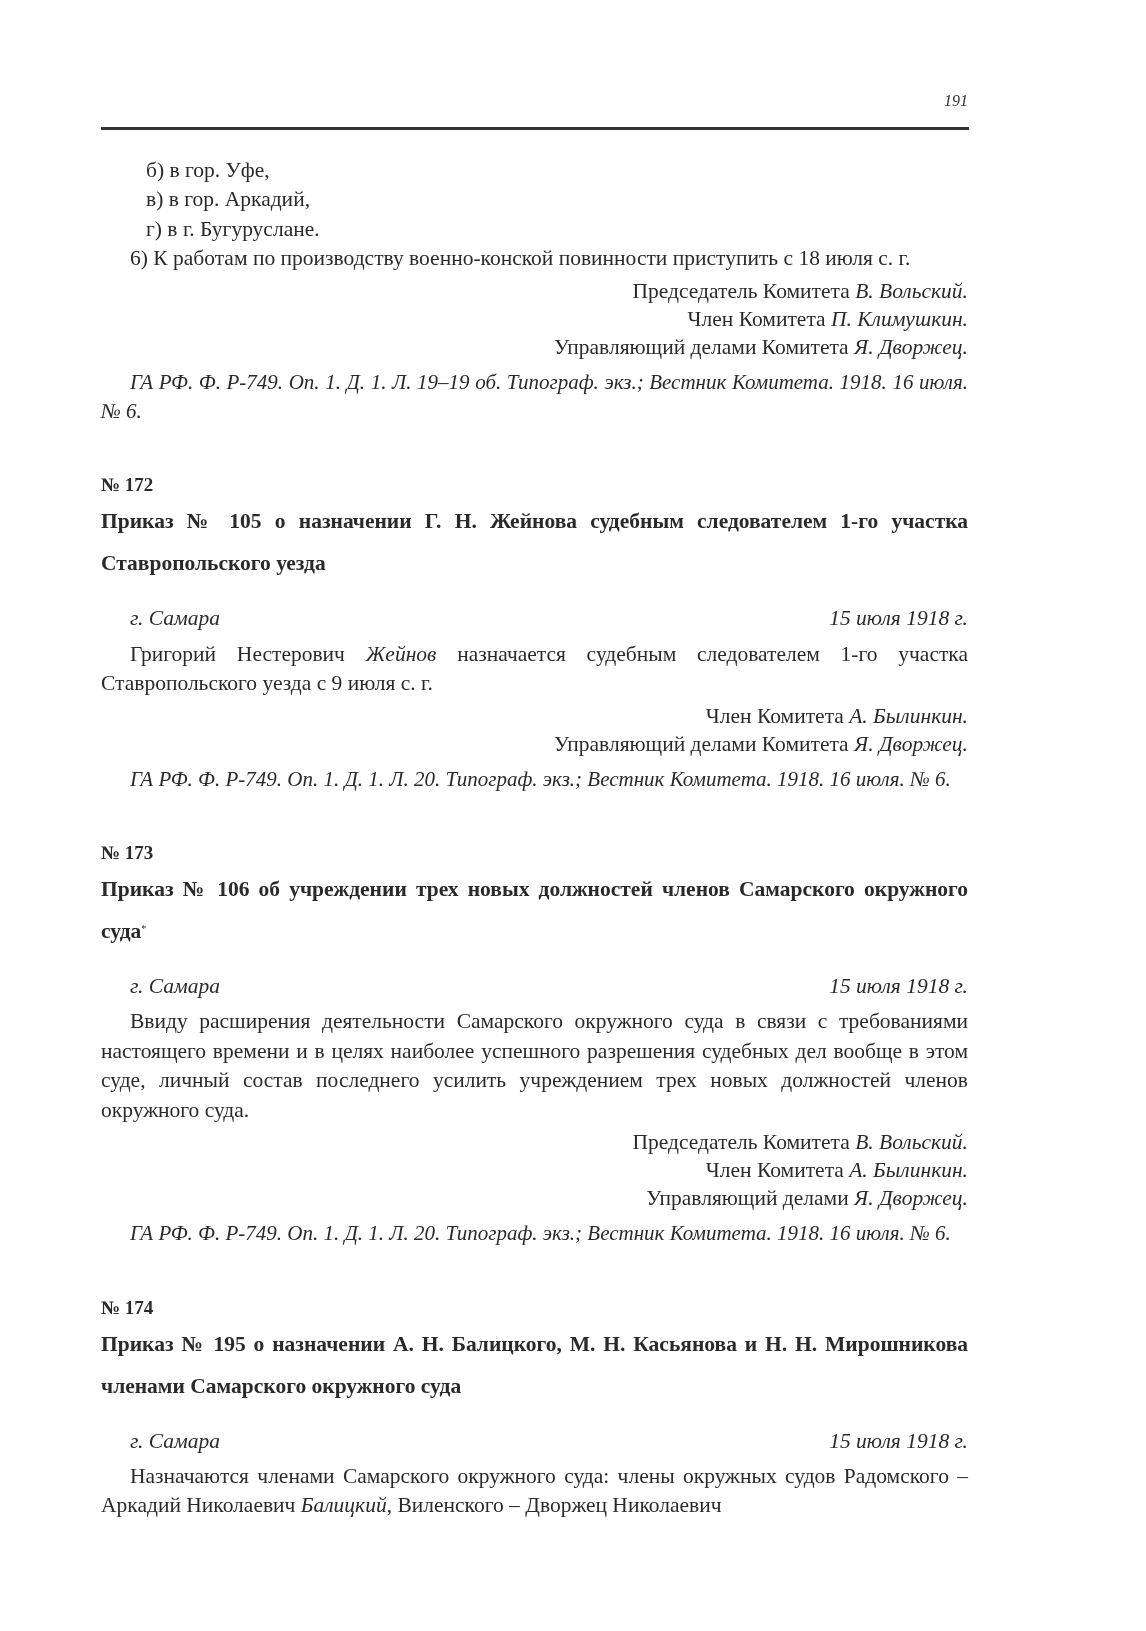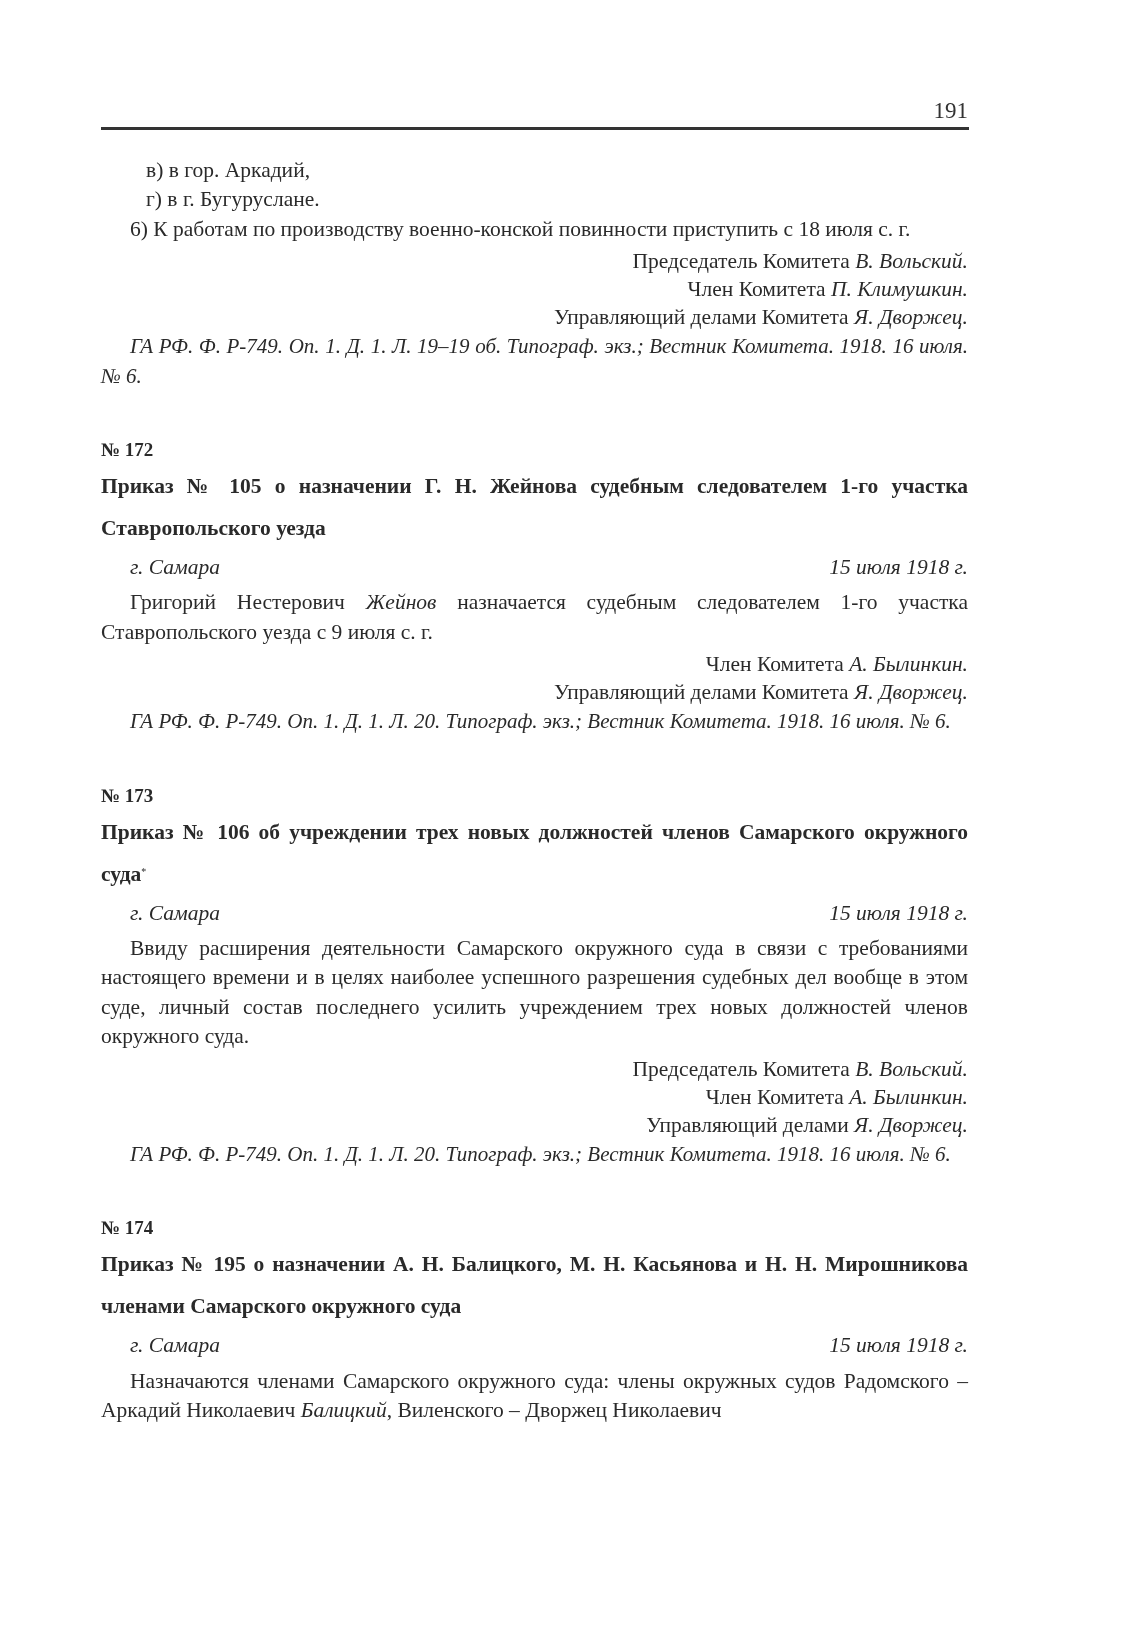--- a/index.html
+++ b/index.html
@@ -16,23 +16,24 @@
       color: #2a2a2a;
     }
     .page {
       position: absolute;
       left: 101px;
       top: 0;
       width: 867px;
     }
     .running-head {
       position: absolute;
-      top: 96px;
+      top: 86px;
       right: 0;
-      font-size: 23px;
+      font-style: italic;
+      font-size: 16px;
       line-height: 30px;
       color: #333;
     }
     .head-rule {
       position: absolute;
       top: 127px;
       left: 0;
       width: 868px;
       height: 3px;
       background: #333;
@@ -62,38 +63,39 @@
       font-size: 21.5px;
       line-height: 42px;
       text-align: justify;
       text-align-last: left;
     }
     .doc-title sup { font-size: 10px; font-weight: normal; vertical-align: top; position: relative; top: -2px; }
     .place-date {
       display: flex;
       justify-content: space-between;
       padding-left: 29px;
-      margin-top: 4px;
+      margin-top: 20px;
     }
     .body-text { margin-top: 6px; }
     .sig-block { margin-top: 3px; }
     .sig-line { text-align: right; line-height: 28px; }
-    .src-block { margin-top: 1px; }
+    .src-block { margin-top: 7px; }
   </style>
 </head>
 <body>
 
 <div class="page">
 
   <div class="running-head">191</div>
   <div class="head-rule"></div>
 
   <div class="content">
 
     <section>
+      <p class="list-item">б) в гор. Уфе,</p>
       <p class="list-item">в) в гор. Аркадий,</p>
       <p class="list-item">г) в г. Бугуруслане.</p>
       <p class="indent justify">6) К работам по производству военно-конской повинности приступить с 18 июля с. г.</p>
       <div class="sig-block">
         <div class="sig-line"><span>Председатель Комитета</span> <i>В. Вольский.</i></div>
         <div class="sig-line"><span>Член Комитета</span> <i>П. Климушкин.</i></div>
         <div class="sig-line"><span>Управляющий делами Комитета</span> <i>Я. Дворжец.</i></div>
       </div>
       <p class="src src-block">ГА РФ. Ф. Р-749. Оп. 1. Д. 1. Л. 19–19 об. Типограф. экз.; Вестник Комитета. 1918. 16 июля. № 6.</p>
     </section>

